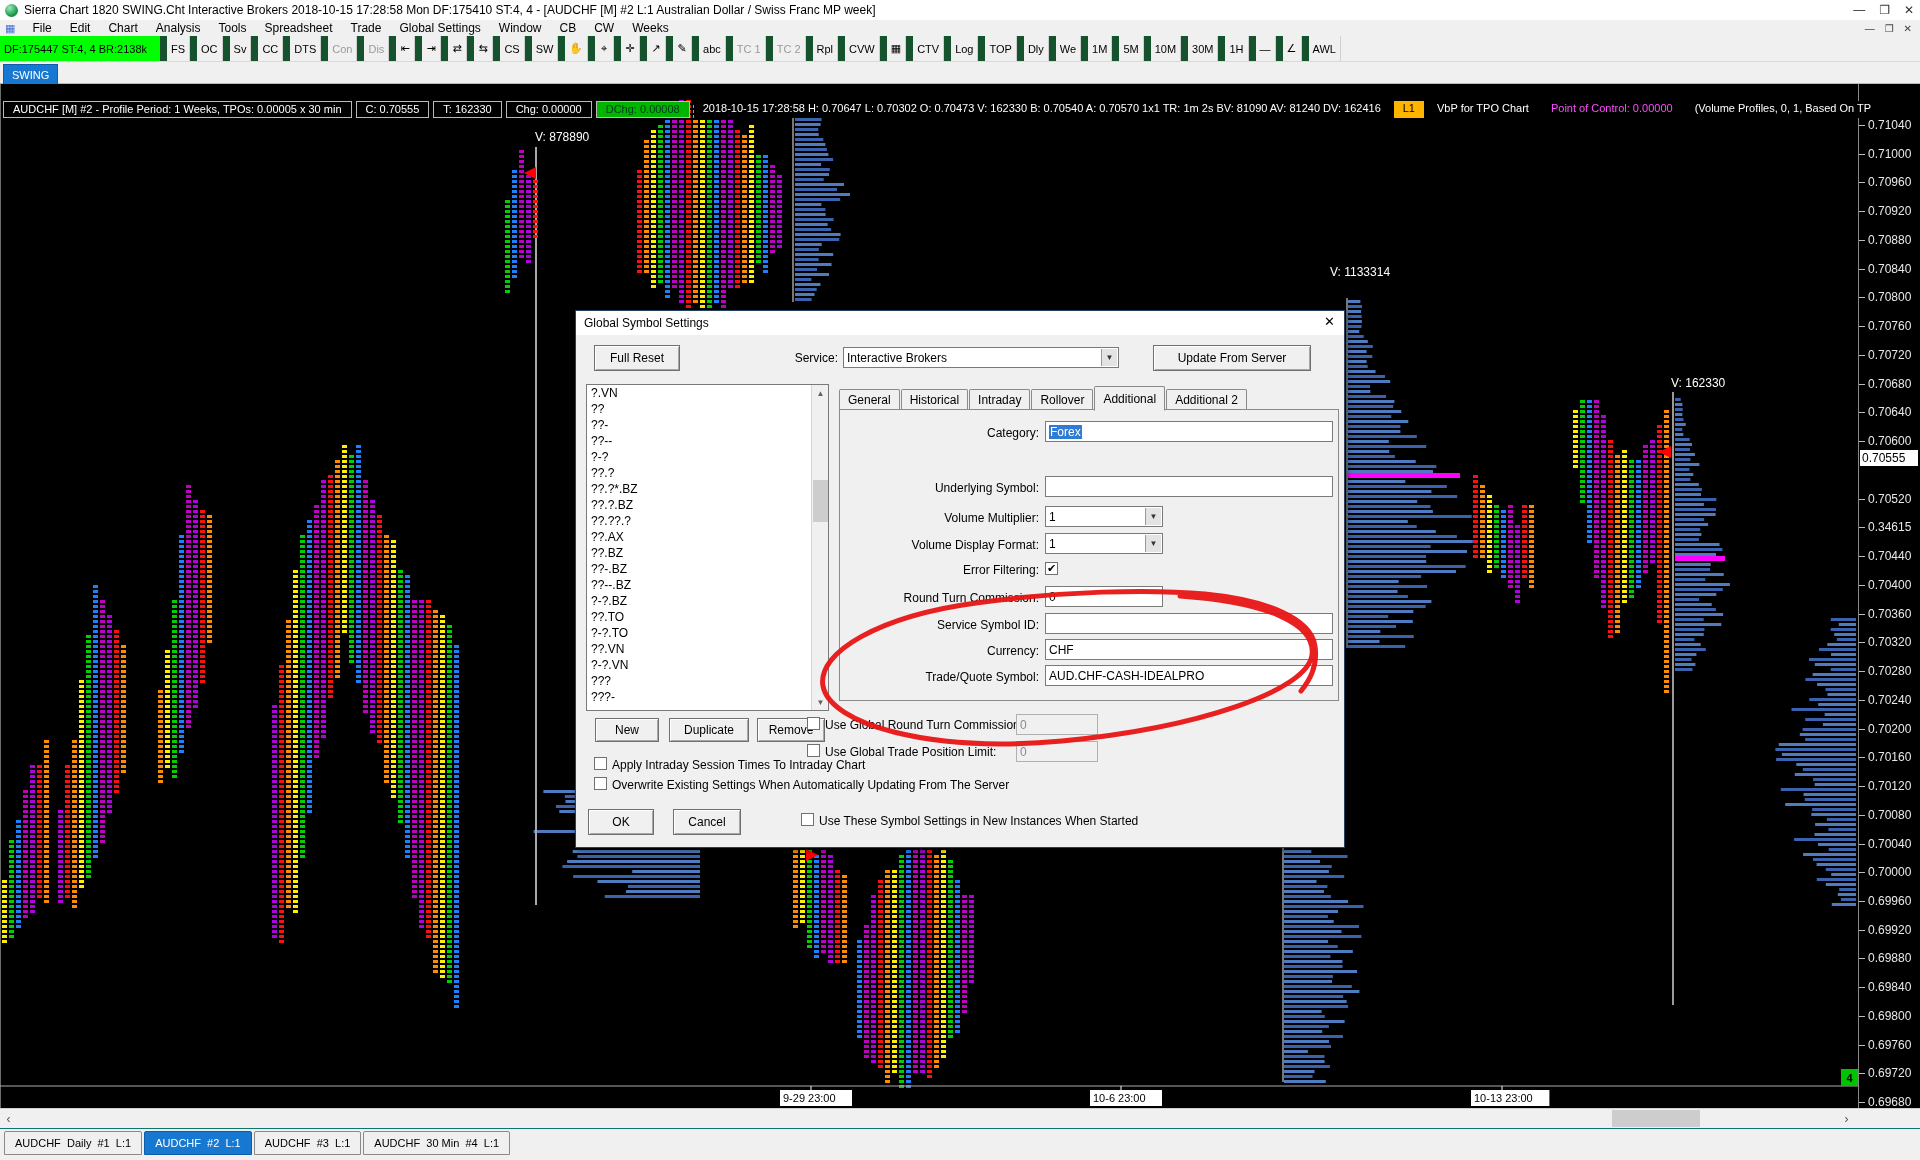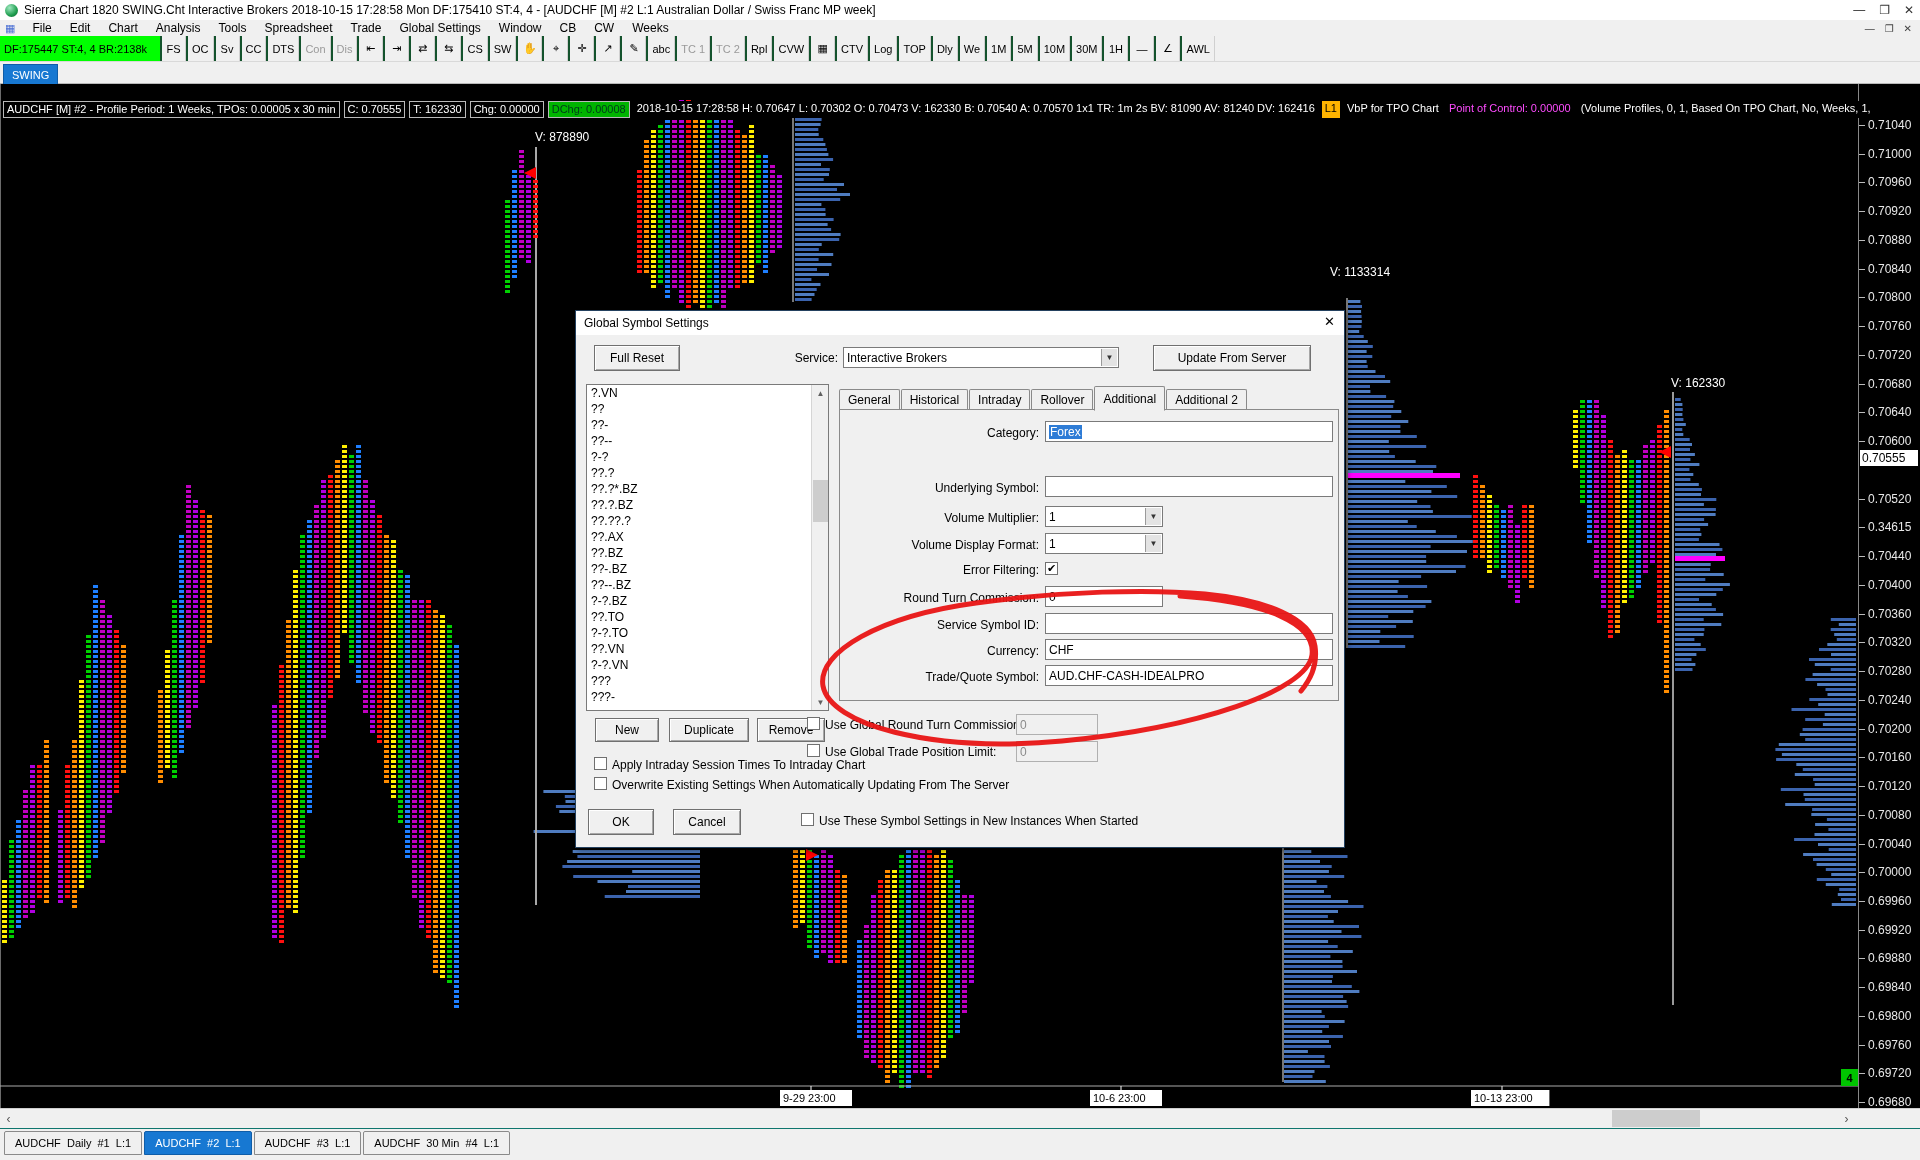--- a/index.html
+++ b/index.html
@@ -15,32 +15,32 @@
 
   
   #menubar{position:absolute;left:0;top:20px;width:1920px;height:16px;background:#f0f0f0;display:flex;align-items:center;font-size:12px;color:#000;}
   #menu-doc-icon{color:#4a6fd4;margin:0 8px 0 5px;font-size:11px;}
   .menu-item{padding:0 9px;height:16px;line-height:16px;cursor:default;}
   .mdi-controls{position:absolute;right:8px;top:0;height:16px;display:flex;gap:10px;align-items:center;font-size:10px;color:#444;}
 
   
   #toolbar{position:absolute;left:0;top:36px;width:1920px;height:26px;background:#f0f0f0;border-bottom:1px solid #d9d9d9;display:flex;align-items:stretch;}
   #df-box{width:160px;background:#00ff00;color:#000;font-size:11px;display:flex;align-items:center;padding-left:4px;white-space:nowrap;}
-  .tb-btn{min-width:26px;padding:0 4px;border-right:1px solid #d0d0d0;border-left:2px solid #14532d;display:flex;align-items:center;justify-content:center;font-size:11px;color:#000;cursor:default;white-space:nowrap;}
+  .tb-btn{min-width:26px;padding:0 4px;border-right:1px solid #d0d0d0;border-left:7px solid #14532d;display:flex;align-items:center;justify-content:center;font-size:11px;color:#000;cursor:default;white-space:nowrap;}
   .tb-btn.gray{color:#9a9a9a;}
 
   
   #swingrow{position:absolute;left:0;top:62px;width:1920px;height:22px;background:#f0f0f0;border-bottom:1px solid #b9b9b9;}
   #swing-tab{position:absolute;left:3px;top:2px;height:20px;padding:0 8px;background:#1778d2;color:#fff;font-size:11px;display:flex;align-items:center;border:1px solid #0f5da8;border-bottom:none;}
 
   
   #chart-bg{position:absolute;left:0;top:84px;width:1858px;height:1024px;background:#000;border-left:1px solid #6b6b6b;}
   #chart-svg{position:absolute;left:0;top:84px;}
   #chart-header{position:absolute;left:3px;top:101px;width:1868px;height:17px;display:flex;gap:4px;white-space:nowrap;overflow:hidden;font-size:11px;z-index:5;}
-  .hseg{color:#fff;background:#000;padding:0 3px;line-height:15px;}
+  .hseg{color:#fff;background:#000;padding:0 9px;line-height:15px;}
   .hseg.boxed{border:1px solid #b9b9b9;}
 
   
   #price-scale{position:absolute;left:1858px;top:84px;width:62px;height:1024px;background:#000;border-left:1px solid #888;}
   .pl{position:absolute;left:9px;color:#e8e8e8;font-size:12px;white-space:nowrap;}
   .pl-tick{position:absolute;left:0;width:6px;height:1px;background:#bbb;}
   #price-highlight{position:absolute;left:1px;width:58px;height:16px;background:#fff;color:#000;font-size:12px;line-height:16px;padding-left:2px;}
   #green-badge{position:absolute;left:1841px;top:1069px;width:17px;height:17px;background:#00c400;color:#000;font-size:11px;font-weight:bold;display:flex;align-items:center;justify-content:center;z-index:4;}
 
   

